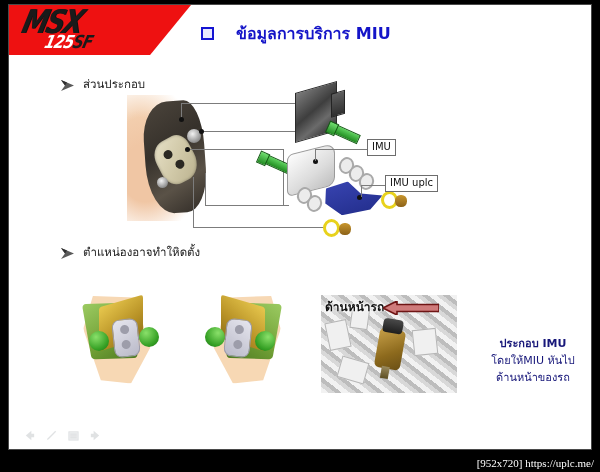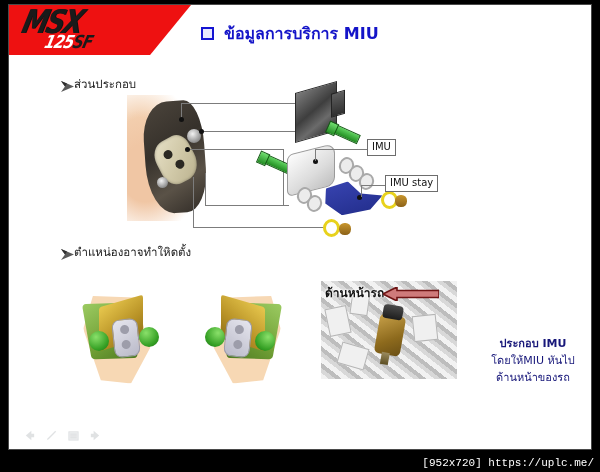--- a/index.html
+++ b/index.html
@@ -80,41 +80,42 @@
     color: #ffffff;
     transform: skewX(-14deg) scaleY(1.2);
   }
   .logo-sub .sf { color: #1a1a1a; }
   .title-row {
     position: absolute;
     left: 192px;
     top: 16px;
     display: flex;
     align-items: center;
-    gap: 10px;
+    gap: 22px;
   }
   .title-bullet {
     width: 13px;
     height: 13px;
     border: 2px solid #1414d2;
     background: #e8e8ff;
     box-sizing: border-box;
   }
   .title-text {
     font-size: 16px;
     color: #1414c8;
     font-weight: bold;
     font-family: "DejaVu Sans", "Liberation Sans", sans-serif;
     white-space: nowrap;
   }
   
   .bullet-row {
     position: absolute;
     display: flex;
-    align-items: flex-end;
+    align-items: center;
+    gap: 9px;
   }
   .arrow-bullet {
     margin-top: 2px;
     width: 13px;
     height: 11px;
     flex: 0 0 auto;
   }
   .b-text {
     font-size: 11.5px;
     color: #1a1a1a;
@@ -303,21 +304,21 @@
   }
   .knob {
     position: absolute;
     width: 20px; height: 20px;
     border-radius: 50%;
     background: radial-gradient(circle at 35% 30%, #8ae06a, #35a024 65%, #1d6f15);
   }
   
   .photo {
     position: absolute;
-    left: 312px; top: 276px;
+    left: 312px; top: 290px;
     width: 136px; height: 98px;
     background:
       repeating-linear-gradient(38deg, #f2f2f2 0 5px, #d8d8d8 5px 9px, #bdbdbd 9px 13px),
       repeating-linear-gradient(-52deg, rgba(255,255,255,.75) 0 7px, rgba(150,150,150,.35) 7px 15px),
       #cfcfcf;
     overflow: hidden;
   }
   .photo .chip {
     position: absolute;
     background: #f0f0f0;
@@ -389,21 +390,21 @@
   .footer-bar {
     position: absolute;
     left: 0; bottom: 0;
     width: 100%; height: 22px;
     background: #000;
   }
   .wm {
     position: absolute;
     right: 6px; bottom: 3px;
     color: #ffffff;
-    font-family: Liberation Mono, monospace;
+    font-family: Liberation Serif, serif;
     font-size: 11px;
     letter-spacing: 0px;
     white-space: nowrap;
   }
 </style>
 </head>
 <body>
 
 <div class="screen">
 
@@ -478,21 +479,21 @@
       <div class="lead-dot" style="left:230px; top:108px;"></div>
       <div class="lead" style="left:234px; top:98px; width:40px; height:1px;"></div>
       <div class="lead" style="left:234px; top:98px; width:1px; height:12px;"></div>
 
       <div class="collar-y" style="left:254px; top:104px;"></div>
       <div class="collar-b" style="left:268px; top:108px;"></div>
       <div class="collar-y" style="left:196px; top:132px;"></div>
       <div class="collar-b" style="left:212px; top:136px;"></div>
 
       <div class="callout-label" style="left:240px; top:52px;">IMU</div>
-      <div class="callout-label" style="left:258px; top:88px;">IMU stay</div>
+      <div class="callout-label" style="left:258px; top:88px;">IMU uplc</div>
     </div>
 
     <div class="bullet-row" style="left:52px; top:240px;">
       <svg class="arrow-bullet" viewBox="0 0 13 11">
         <polygon points="0,0 13,5.5 0,11 4,5.5" fill="#5a5a5a"></polygon>
         <polygon points="0,0 6,2.6 4,5.5" fill="#2f2f2f"></polygon>
       </svg>
       <span class="b-text">ตำแหน่องอาจทำใหิดตั้ง</span>
     </div>
 

